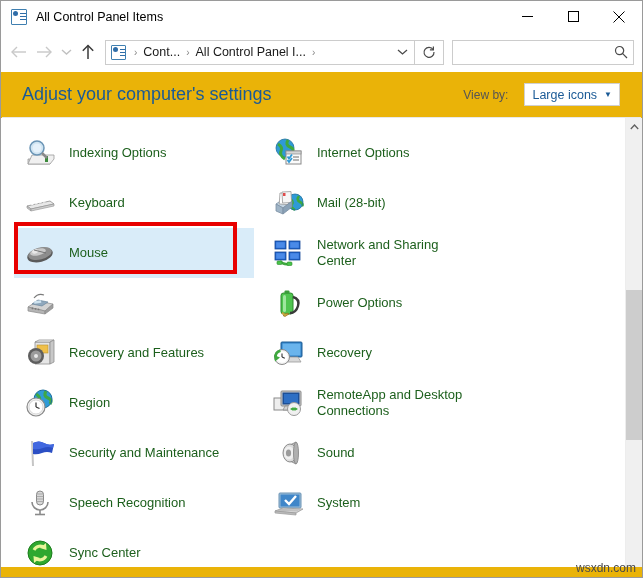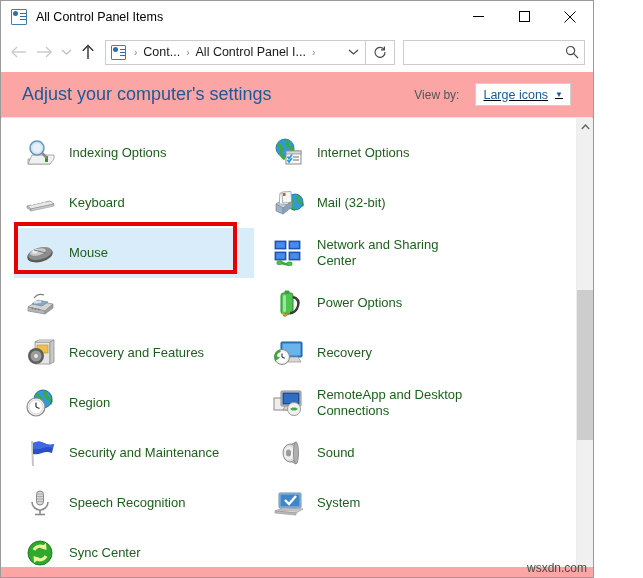--- a/index.html
+++ b/index.html
@@ -7,23 +7,23 @@
   body {
     width: 643px;
     height: 578px;
     overflow: hidden;
     font-family: "Liberation Sans", sans-serif;
     background: #ffffff;
   }
 
   .window {
     position: relative;
-    width: 594px;
+    width: 643px;
     height: 578px;
-    background: #fca5a5;
+    background: #eab308;
     border: 1px solid #9a9a9a;
     overflow: hidden;
   }
 
   
   .titlebar {
     position: relative;
     height: 31px;
     background: #ffffff;
     display: flex;
@@ -195,21 +195,20 @@
     margin-right: 16px;
   }
   .viewby-select {
     border: 1px solid #d0d0d0;
     height: 23px;
     padding: 0 7px;
     display: flex;
     align-items: center;
     gap: 7px;
     background: #ffffff;
-    text-decoration: underline;
   }
   .viewby-value {
     font-size: 12.5px;
     color: #1a5a96;
     white-space: nowrap;
   }
   .viewby-caret { font-size: 8px; color: #1a5a96; }
 
   .separator {
     height: 1px;
@@ -583,21 +582,21 @@
               <path d="M17 11 q5 3 3 6 t3 6 M27 9 q-3 4 1 6 t2 4" fill="none" stroke="#3fa93f" stroke-width="2.6"></path>
               <circle cx="23" cy="15" r="8" fill="none" stroke="#1d6f9c" stroke-width="0.8"></circle>
               <path d="M4 17 L13 11 L20 14 L11 21 Z" fill="#c3d4e2" stroke="#7b8fa3" stroke-width="0.8"></path>
               <rect x="8" y="6" width="9" height="11" fill="#ffffff" stroke="#9a9a9a" stroke-width="0.8" transform="rotate(4 8 6)"></rect>
               <rect x="10" y="5" width="9" height="11" fill="#f7f7f7" stroke="#9a9a9a" stroke-width="0.8" transform="rotate(-3 10 5)"></rect>
               <rect x="11" y="6" width="2.5" height="3" fill="#e04b4b"></rect>
               <path d="M4 17 L4 24 L11 27 L11 21 Z" fill="#9fb4c6" stroke="#7b8fa3" stroke-width="0.8"></path>
               <path d="M11 21 L20 14 L20 20 L11 27 Z" fill="#8aa2b7" stroke="#7b8fa3" stroke-width="0.8"></path>
             </svg>
           </div>
-          <div class="item-label">Mail (32-bit)</div>
+          <div class="item-label">Mail (28-bit)</div>
         </div>
 
         <div class="item">
           <div class="item-icon">
             <svg width="32" height="32" viewBox="0 0 32 32">
               <g>
                 <rect x="3" y="4" width="11" height="8" fill="#1f63c9" stroke="#17499a" stroke-width="0.8"></rect>
                 <rect x="4.2" y="5.2" width="8.6" height="5.6" fill="#4a8ae8"></rect>
                 <rect x="17" y="4" width="11" height="8" fill="#1f63c9" stroke="#17499a" stroke-width="0.8"></rect>
                 <rect x="18.2" y="5.2" width="8.6" height="5.6" fill="#4a8ae8"></rect>

